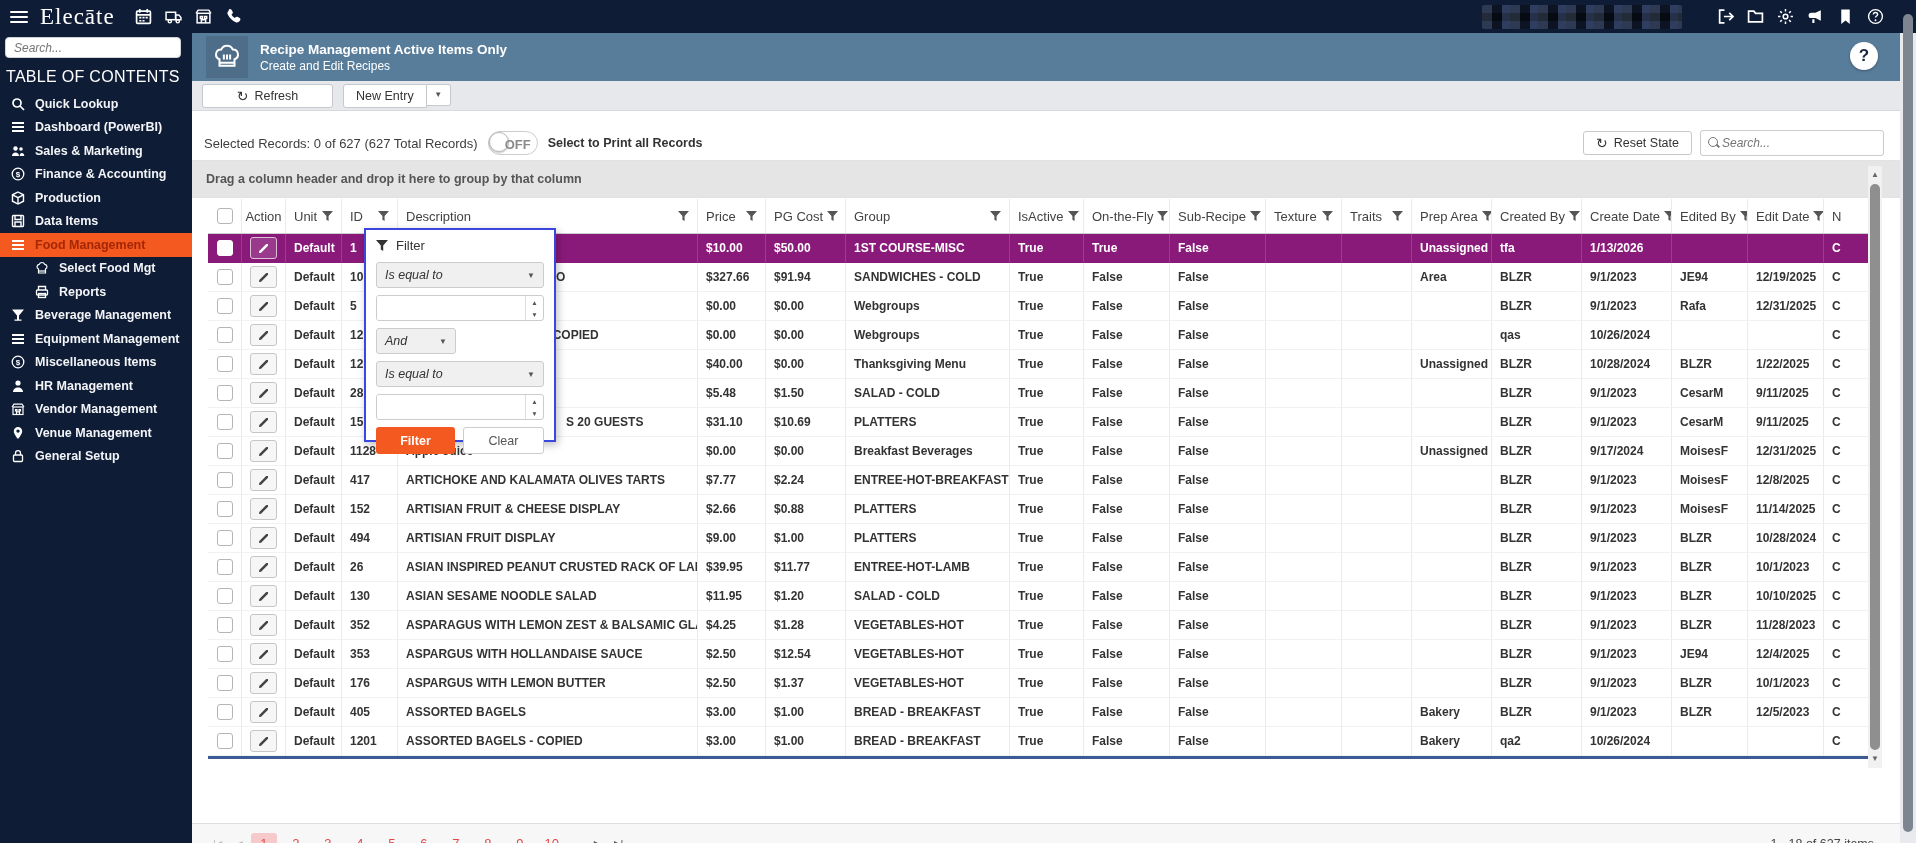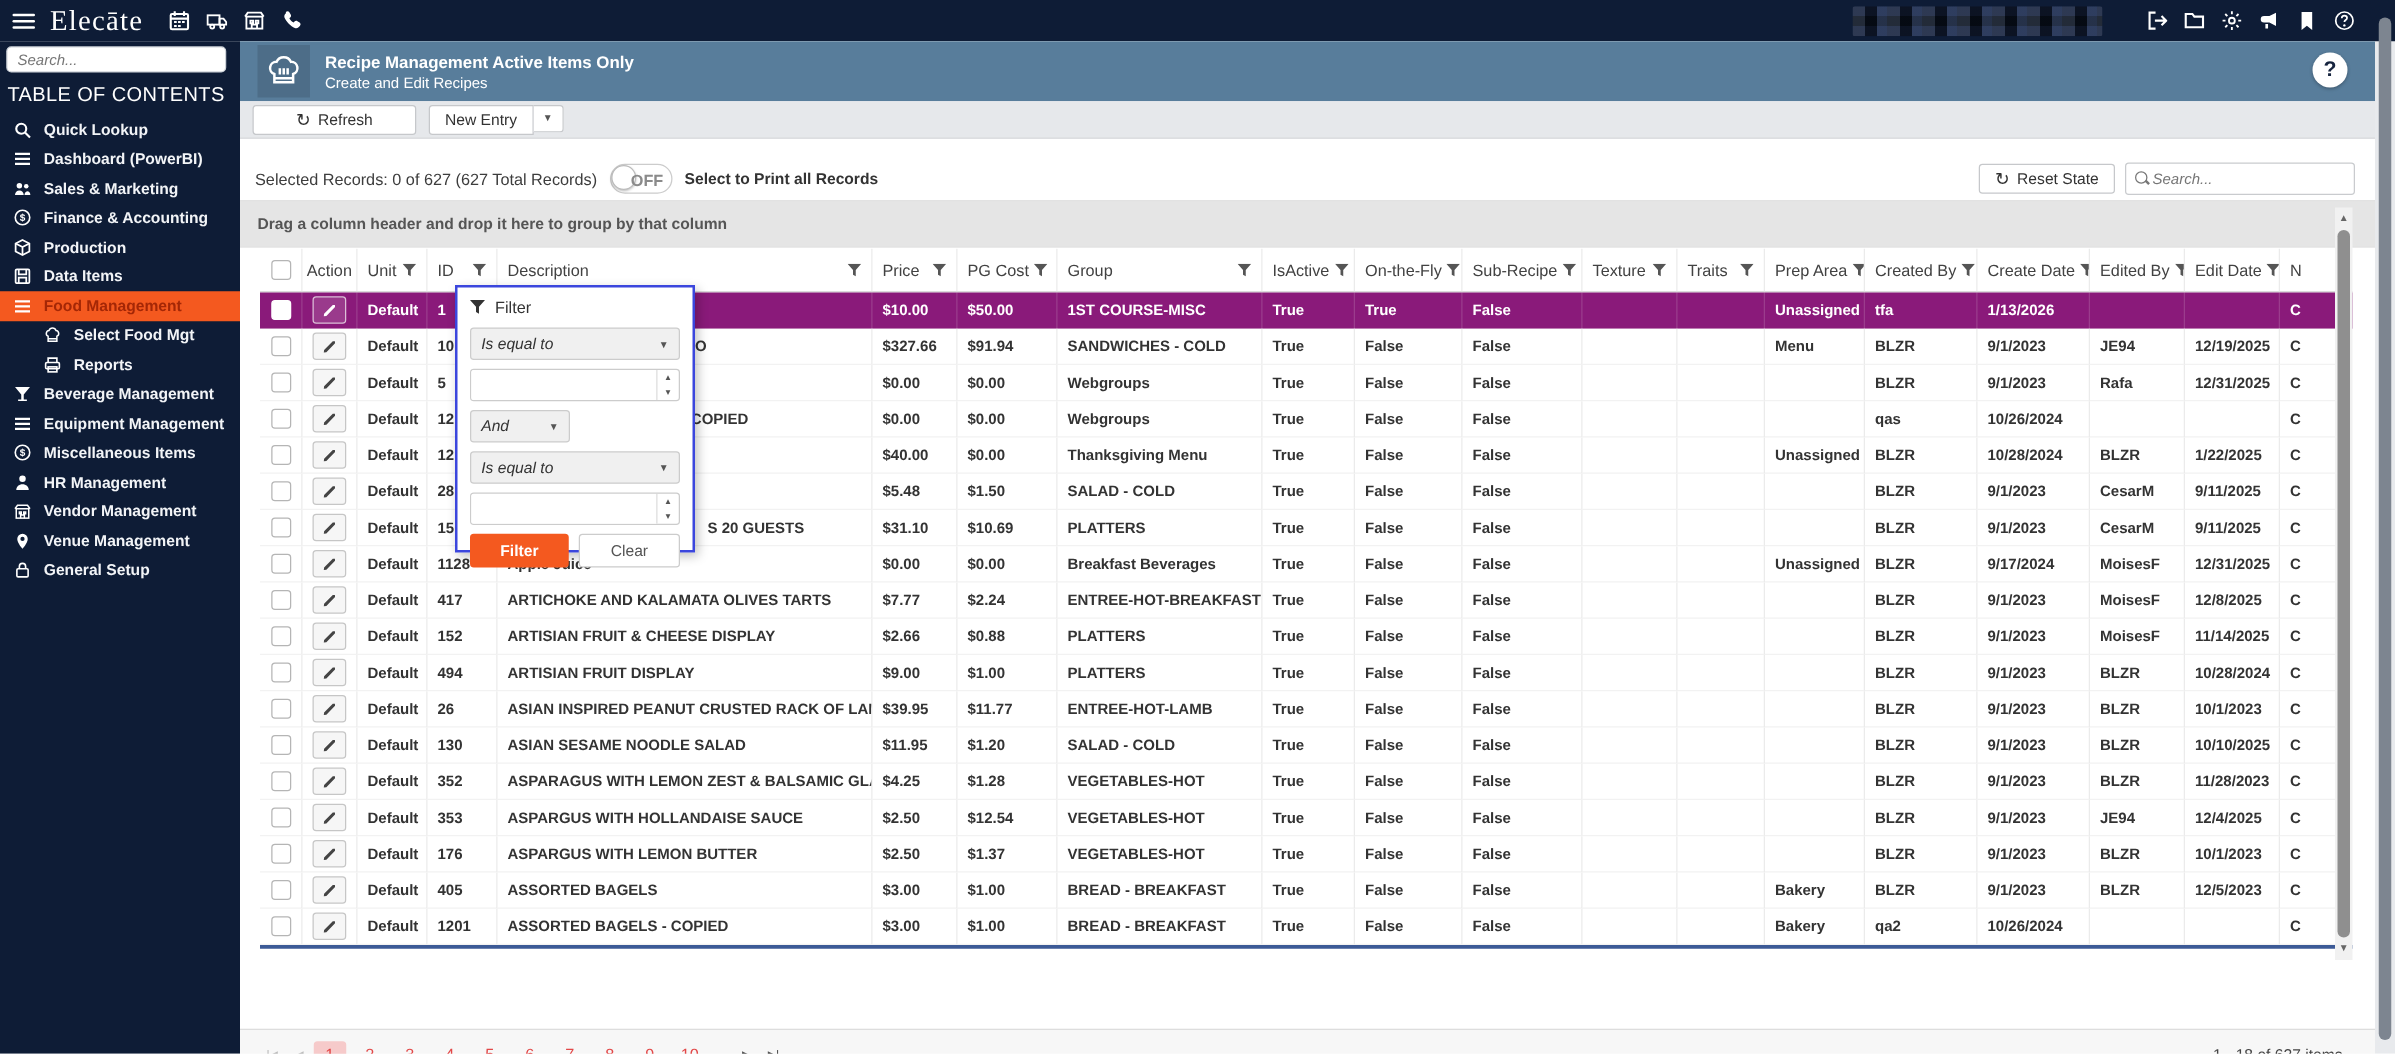--- a/index.html
+++ b/index.html
@@ -594,21 +594,21 @@
           <div class="g-cell col-id">10</div>
           <div class="g-cell col-description">                                             O</div>
           <div class="g-cell col-price">$327.66</div>
           <div class="g-cell col-pg_cost">$91.94</div>
           <div class="g-cell col-group">SANDWICHES - COLD</div>
           <div class="g-cell col-is_active">True</div>
           <div class="g-cell col-on_the_fly">False</div>
           <div class="g-cell col-sub_recipe">False</div>
           <div class="g-cell col-texture"></div>
           <div class="g-cell col-traits"></div>
-          <div class="g-cell col-prep_area">Menu</div>
+          <div class="g-cell col-prep_area">Area</div>
           <div class="g-cell col-created_by">BLZR</div>
           <div class="g-cell col-create_date">9/1/2023</div>
           <div class="g-cell col-edited_by">JE94</div>
           <div class="g-cell col-edit_date">12/19/2025</div>
           <div class="g-cell col-tail">C</div>
         </div>
         <div class="g-row">
           <div class="g-cell col-select">
             <span class="cbx"></span>
           </div>

